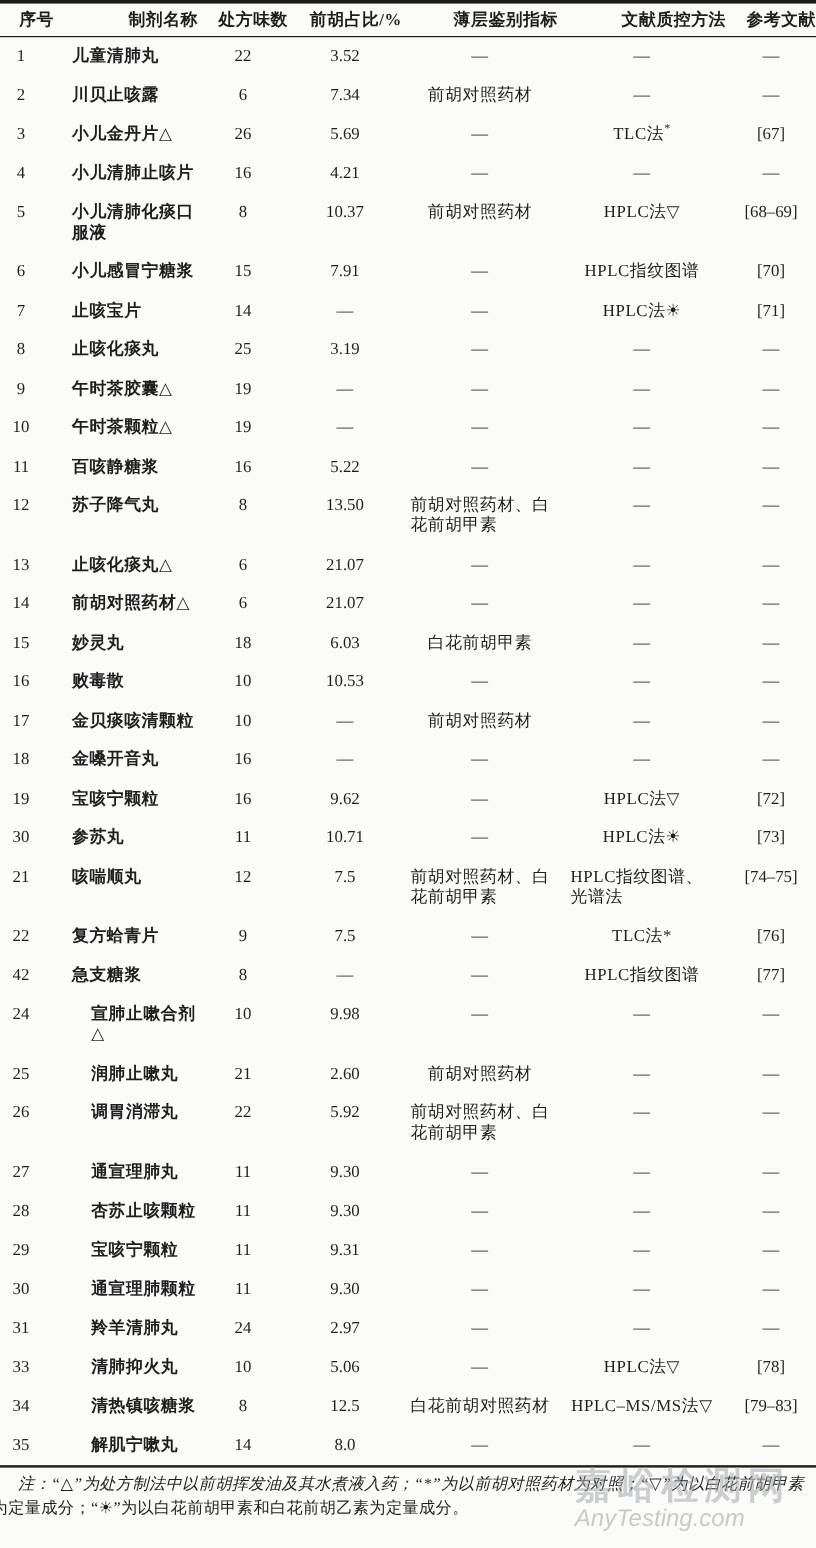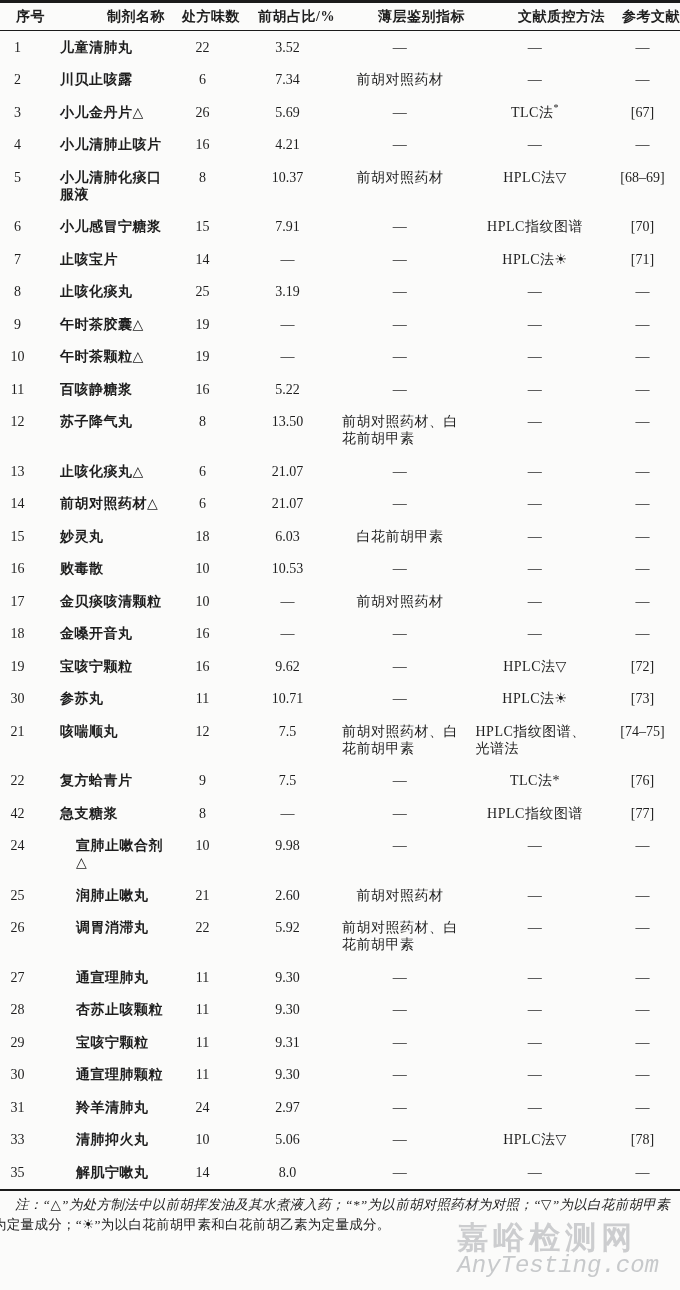--- a/index.html
+++ b/index.html
@@ -75,25 +75,25 @@
   }
   .wm-cn{
     font-size:31px;
     font-weight:bold;
     letter-spacing:5px;
     color:rgba(165,168,172,0.55);
     line-height:32px;
     font-family:"Liberation Sans","DejaVu Sans",sans-serif;
   }
   .wm-en{
-    font-size:24px;
+    font-size:20px;
     font-style:italic;
     color:rgba(165,168,172,0.6);
     line-height:24px;
-    font-family:Liberation Mono, monospace;
+    font-family:Liberation Sans, sans-serif;
   }
 </style>
 </head>
 <body>
 
 <div class="page">
 
   <table>
     <colgroup>
       <col class="c-no">
@@ -398,20 +398,29 @@
         <tr>
     <td class="c-no">33</td>
     <td class="c-name indent">清肺抑火丸</td>
     <td class="c-count">10</td>
     <td class="c-ratio">5.06</td>
     <td class="c-tlc"><span class="wrapbox">—</span></td>
     <td class="c-qc"><span class="wrapbox">HPLC法▽</span></td>
     <td class="c-ref">[78]</td>
   </tr>
         <tr>
+    <td class="c-no">34</td>
+    <td class="c-name indent">清热镇咳糖浆</td>
+    <td class="c-count">8</td>
+    <td class="c-ratio">12.5</td>
+    <td class="c-tlc"><span class="wrapbox">白花前胡对照药材</span></td>
+    <td class="c-qc"><span class="wrapbox">HPLC–MS/MS法▽</span></td>
+    <td class="c-ref">[79–83]</td>
+  </tr>
+        <tr>
     <td class="c-no">35</td>
     <td class="c-name indent">解肌宁嗽丸</td>
     <td class="c-count">14</td>
     <td class="c-ratio">8.0</td>
     <td class="c-tlc"><span class="wrapbox">—</span></td>
     <td class="c-qc"><span class="wrapbox">—</span></td>
     <td class="c-ref">—</td>
   </tr>
       </tbody>
   </table>

